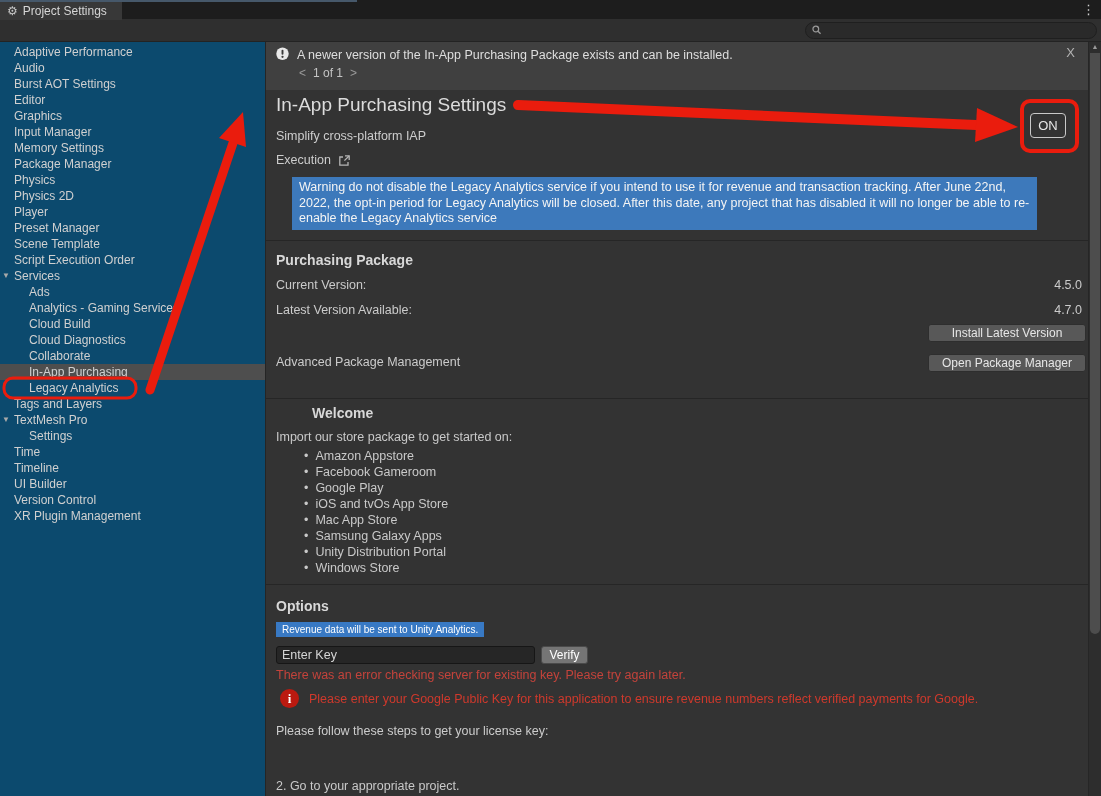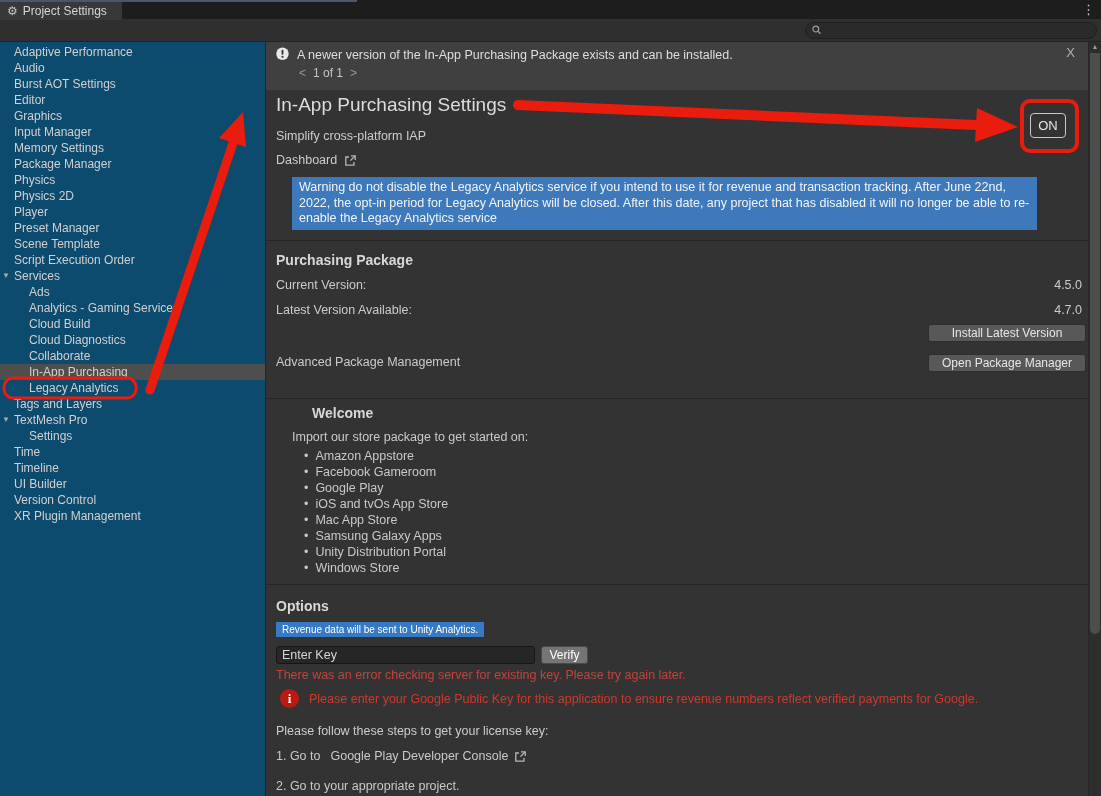--- a/index.html
+++ b/index.html
@@ -56,21 +56,21 @@
   .warnbox{left:26px;top:135px;width:745px;background:#3d79bb;color:#f4f4f4;
            padding:3px 7px;line-height:15.5px;font-size:12.5px;}
   .sep{left:0;right:0;height:1px;background:#262626;}
   .sep1{top:198px;} .sep2{top:356px;} .sep3{top:542px;}
   .h2{left:10px;font-size:14px;font-weight:bold;color:#d8d8d8;}
   .kv{left:10px;right:6px;display:flex;justify-content:space-between;color:#cbcbcb;}
   .ubtn{background:#585858;border:1px solid #2e2e2e;border-radius:3px;color:#e6e6e6;font-size:12px;
         height:18px;display:flex;align-items:center;justify-content:center;cursor:pointer;
         font-family:"Liberation Sans",sans-serif;}
   .btn-right{right:2px;width:158px;}
-  .intro{left:10px;color:#c9c9c9;margin-left:16px;}
+  .intro{left:10px;color:#c9c9c9;}
   .stores{left:38px;top:406px;margin:0;padding:0;list-style:none;line-height:16px;color:#c9c9c9;}
   .stores li::before{content:"\2022";margin-right:7px;color:#c9c9c9;}
   .pill{left:10px;top:580px;background:#3879c4;color:#fff;padding:2px 6px;font-size:10px;text-align:center;}
   .keyrow{left:10px;top:604px;display:flex;gap:6px;}
   .keyinput{width:259px;height:18px;background:#262626;border:1px solid #161616;border-radius:3px;
             color:#d6d6d6;font-size:12.5px;padding:0 5px;font-family:"Liberation Sans",sans-serif;outline:none;}
   .verify{width:47px;height:18px;background:#757575;border:1px solid #4a4a4a;border-radius:3px;color:#fff;}
   .err1{left:10px;top:626px;color:#c4433b;}
   .inforow{left:14px;top:645px;display:flex;align-items:flex-start;gap:10px;}
   .info-icon{width:19px;height:19px;border-radius:50%;background:#bb1a10;color:#fff;font-weight:bold;
@@ -163,21 +163,21 @@
           <span>1 of 1</span>
           <span class="pager-arrow">&gt;</span>
         </div>
       </div>
 
       <div class="abs title">In-App Purchasing Settings</div>
       <div class="abs on-btn">ON</div>
       <div class="abs subtitle">Simplify cross-platform IAP</div>
 
       <div class="abs dash-row">
-        <span>Dashboard</span>
+        <span>Execution</span>
         <svg class="extlink" width="13" height="13" viewBox="0 0 13 13">
           <path d="M5 3 H1.8 V11.2 H10 V8" fill="none" stroke="#b5b5b5" stroke-width="1.3"></path>
           <path d="M7 1.8 H11.2 V6" fill="none" stroke="#b5b5b5" stroke-width="1.3"></path>
           <line x1="11" y1="2" x2="6.4" y2="6.6" stroke="#b5b5b5" stroke-width="1.3"></line>
         </svg>
       </div>
 
       <div class="abs warnbox">Warning do not disable the Legacy Analytics service if you intend to use it for revenue and transaction tracking. After June 22nd, 2022, the opt-in period for Legacy Analytics will be closed. After this date, any project that has disabled it will no longer be able to re-enable the Legacy Analytics service</div>
 
       <div class="abs sep sep1"></div>
@@ -217,29 +217,20 @@
       <div class="abs keyrow">
         <input class="keyinput" value="Enter Key" style="">
         <button class="ubtn verify">Verify</button>
       </div>
       <div class="abs err1">There was an error checking server for existing key. Please try again later.</div>
       <div class="abs inforow">
         <div class="info-icon">i</div>
         <div class="notice">Please enter your Google Public Key for this application to ensure revenue numbers reflect verified payments for Google.</div>
       </div>
       <div class="abs steps">Please follow these steps to get your license key:</div>
-      <div class="abs step1">
-        <span>1. Go to</span>
-        <span class="linktext">Google Play Developer Console</span>
-        <svg class="extlink" width="13" height="13" viewBox="0 0 13 13">
-          <path d="M5 3 H1.8 V11.2 H10 V8" fill="none" stroke="#b5b5b5" stroke-width="1.3"></path>
-          <path d="M7 1.8 H11.2 V6" fill="none" stroke="#b5b5b5" stroke-width="1.3"></path>
-          <line x1="11" y1="2" x2="6.4" y2="6.6" stroke="#b5b5b5" stroke-width="1.3"></line>
-        </svg>
-      </div>
       <div class="abs step2">2. Go to your appropriate project.</div>
     </div>
 
     <div class="scrollcol">
       <div class="scroll-up">▲</div>
       <div class="scroll-thumb"></div>
     </div>
   </div>
 
   <svg class="overlay" width="1101" height="796" viewBox="0 0 1101 796">

